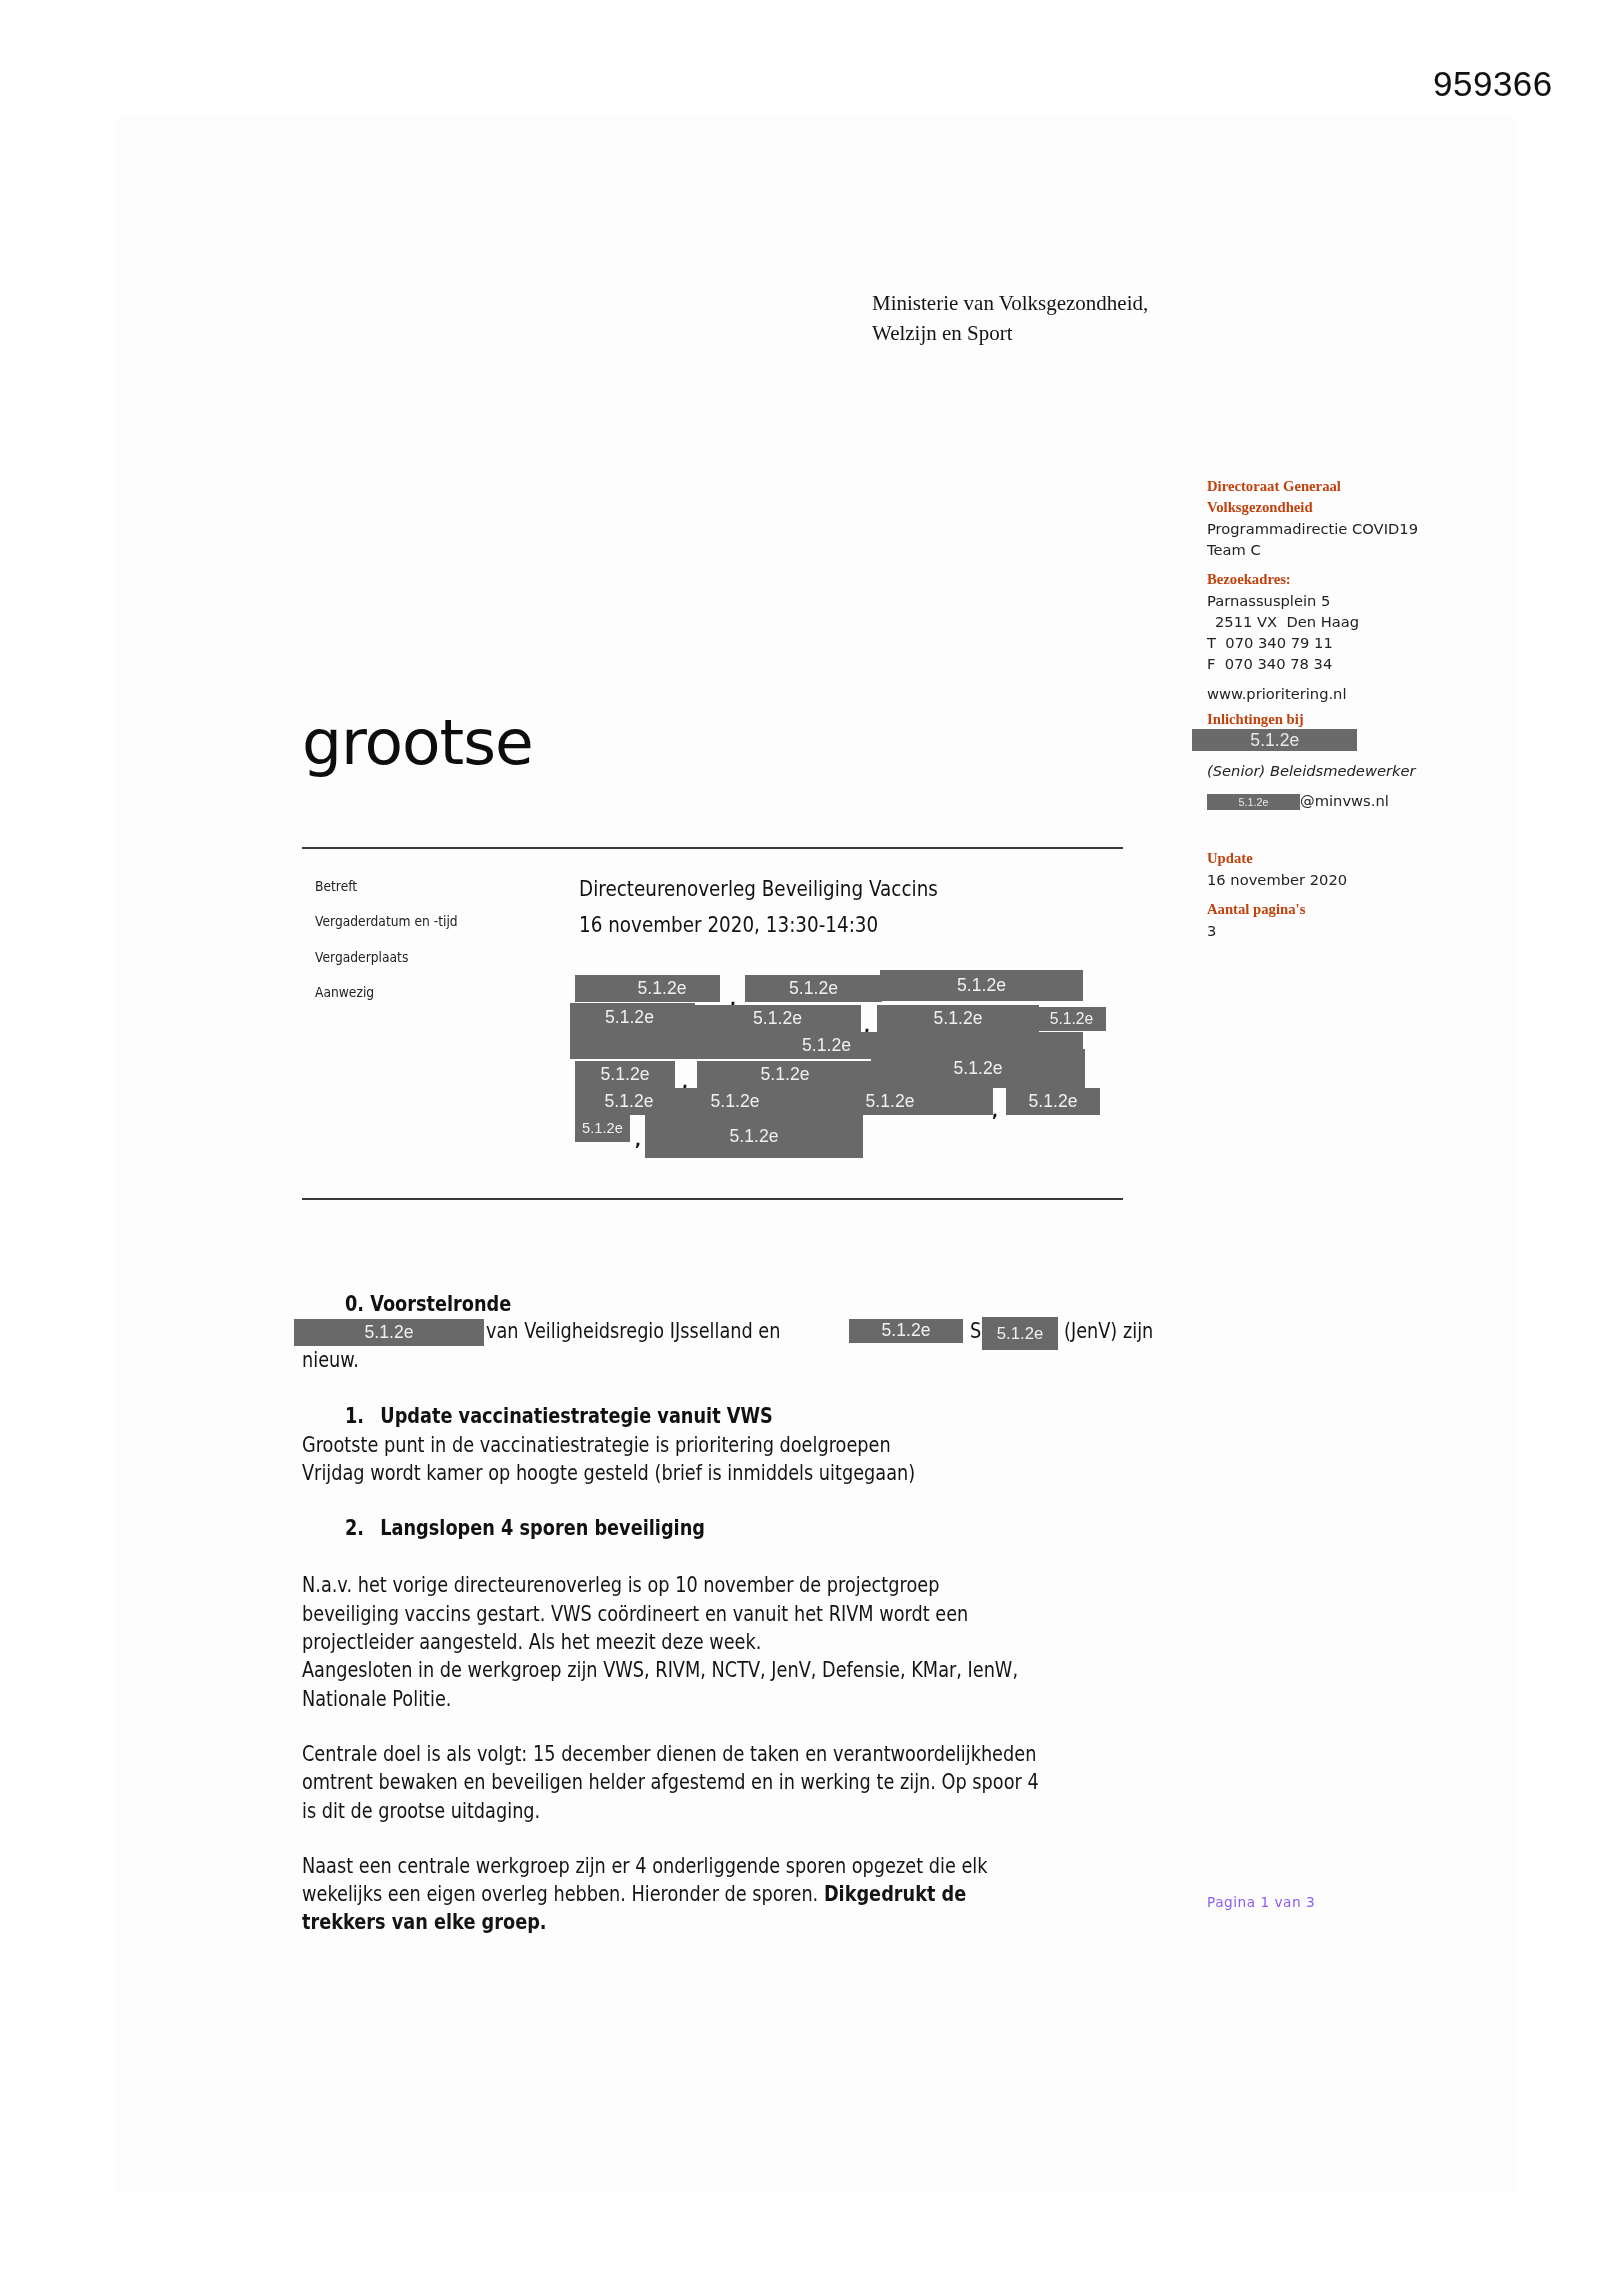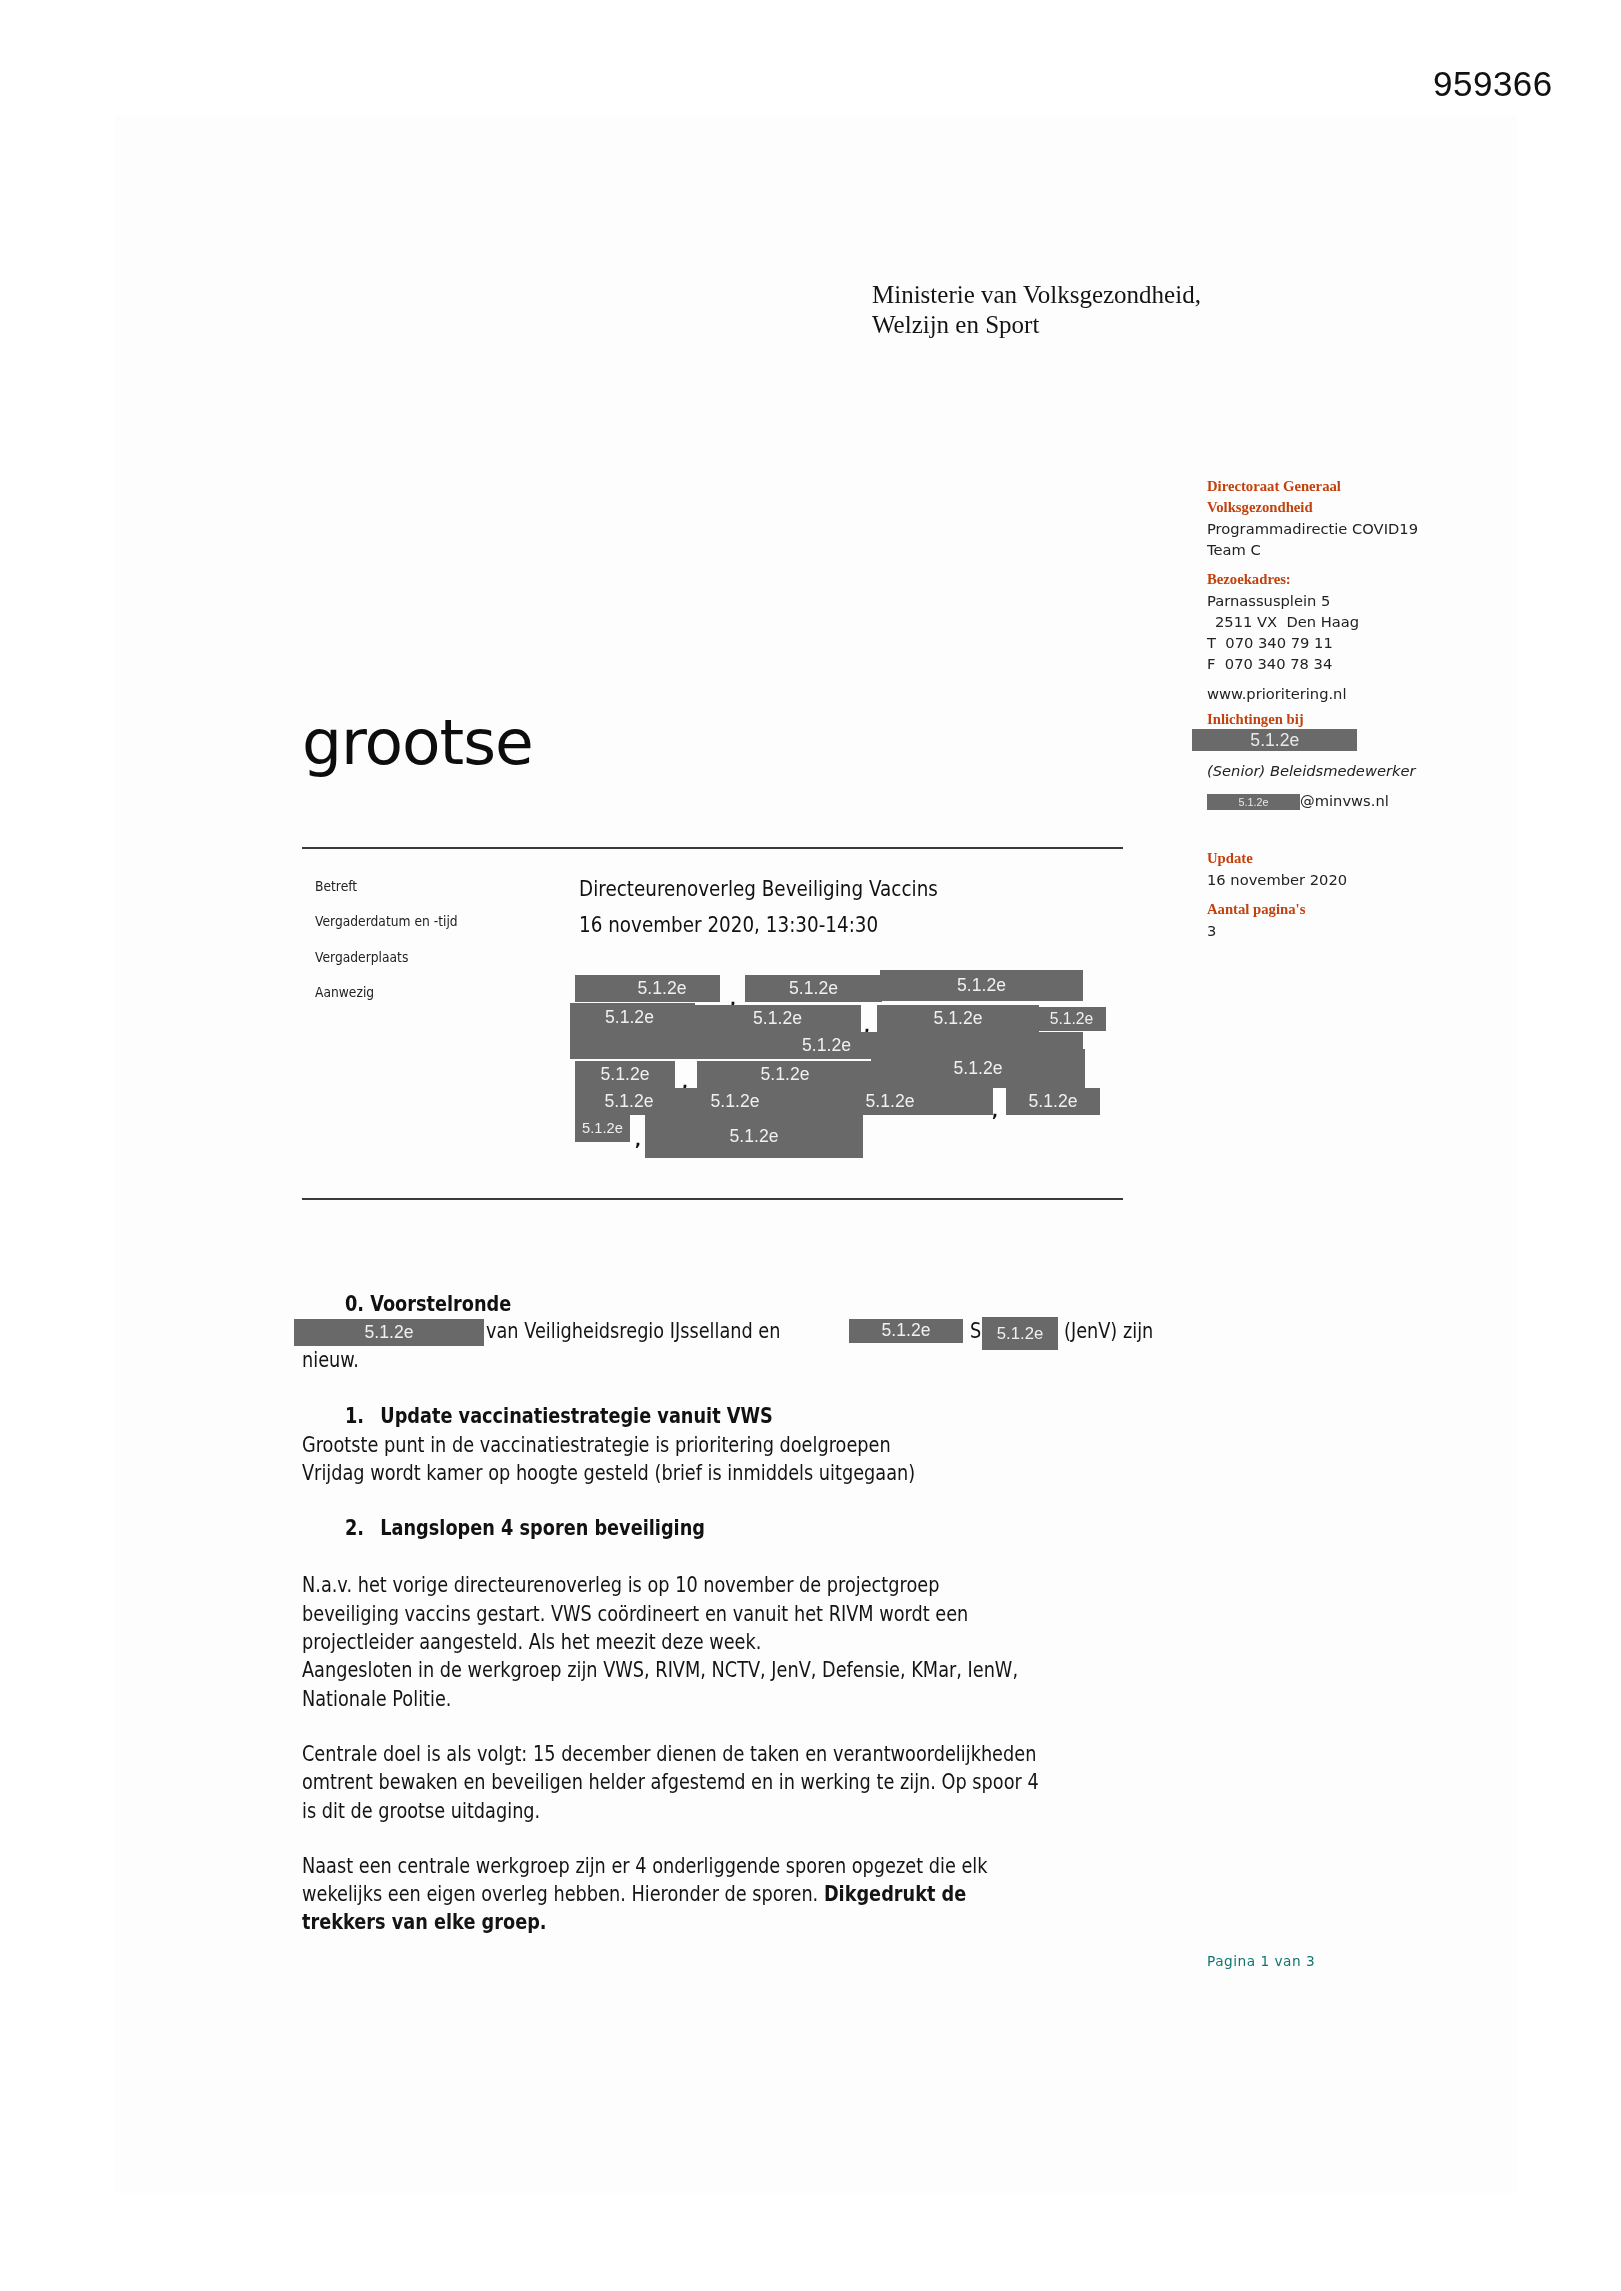--- a/index.html
+++ b/index.html
@@ -1,19 +1,19 @@
 <!DOCTYPE html>
 <html><head>
   <meta charset="utf-8">
   <style>
     html, body { margin: 0; padding: 0; background: #ffffff; }
     body { width: 1621px; height: 2292px; position: relative; overflow: hidden; font-family: "DejaVu Sans", sans-serif; color: #111; }
     .page-scan { position: absolute; left: 115px; top: 115px; width: 1402px; height: 2078px; background: #fdfdfd; }
     .doc-number { position: absolute; left: 1433px; top: 64px; font-family: "Liberation Sans", sans-serif; font-size: 35px; color: #111; letter-spacing: 0.5px; }
-    .ministry { position: absolute; left: 872px; top: 280px; font-family: "Liberation Serif", serif; font-size: 25px; line-height: 30px; color: #141414; }
+    .ministry { position: absolute; left: 872px; top: 288px; font-family: "Liberation Serif", serif; font-size: 21px; line-height: 30px; color: #141414; }
     .ministry div { white-space: nowrap; }
 
     .colophon { position: absolute; left: 1207px; top: 476px; width: 265px; font-family: "DejaVu Sans", sans-serif; font-size: 14.7px; line-height: 21px; color: #222; }
     .colophon .b { font-weight: bold; color: #c2410c; font-family: Liberation Serif, serif; }
     .colophon .gap { height: 8.8px; }
     .colophon .i { font-style: italic; }
     .colophon .red-inline { display: inline-block; background: #6a6a6a; color: #e8e8e8; text-align: center; font-family: "Liberation Sans", sans-serif; vertical-align: middle; }
 
     .verslag { position: absolute; left: 302px; top: 706px; font-family: "DejaVu Sans", sans-serif; font-size: 63px; color: #0d0d0d; letter-spacing: -1px; }
 
@@ -23,21 +23,21 @@
     .meta-value { position: absolute; left: 579px; font-family: "DejaVu Sans", sans-serif; font-size: 21.6px; color: #111; transform: scaleX(0.85); transform-origin: left; white-space: nowrap; }
 
     .redact { position: absolute; background: #696969; color: #f0f0f0; font-family: "Liberation Sans", sans-serif; font-size: 17.6px; display: flex; align-items: center; justify-content: center; overflow: hidden; white-space: nowrap; }
     .comma { position: absolute; font-family: "DejaVu Sans", sans-serif; font-weight: bold; font-size: 15.7px; color: #111; }
 
     .body-text { position: absolute; left: 302px; font-family: "DejaVu Sans", sans-serif; font-size: 20.6px; line-height: 28px; color: #141414; transform: scaleX(0.86); transform-origin: left; white-space: nowrap; }
     .heading { position: absolute; font-family: "DejaVu Sans", sans-serif; font-weight: bold; font-size: 20.6px; color: #111; transform: scaleX(0.86); transform-origin: left; white-space: nowrap; }
     .heading .num { display: inline-block; width: 41px; }
     .bold { font-weight: bold; }
 
-    .footer { position: absolute; left: 1207px; top: 1953px; font-family: "DejaVu Sans", sans-serif; font-size: 13.7px; color: #0f766e; letter-spacing: 0.5px; }
+    .footer { position: absolute; left: 1207px; top: 1894px; font-family: "DejaVu Sans", sans-serif; font-size: 13.7px; color: #8b5cf6; letter-spacing: 0.5px; }
   </style>
 </head>
 <body>
 
 <div class="page-scan"></div>
 
 <div class="doc-number">959366</div>
 
 <div class="ministry">
   <div>Ministerie van Volksgezondheid,</div>

